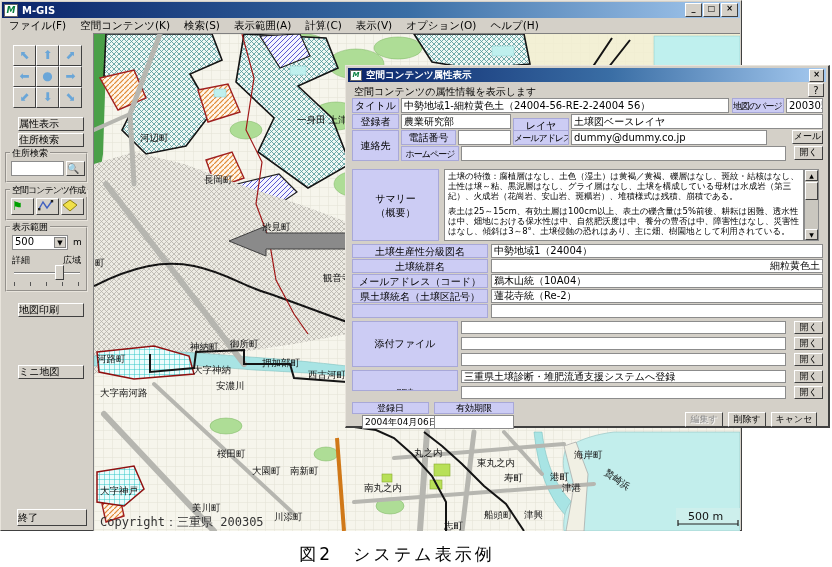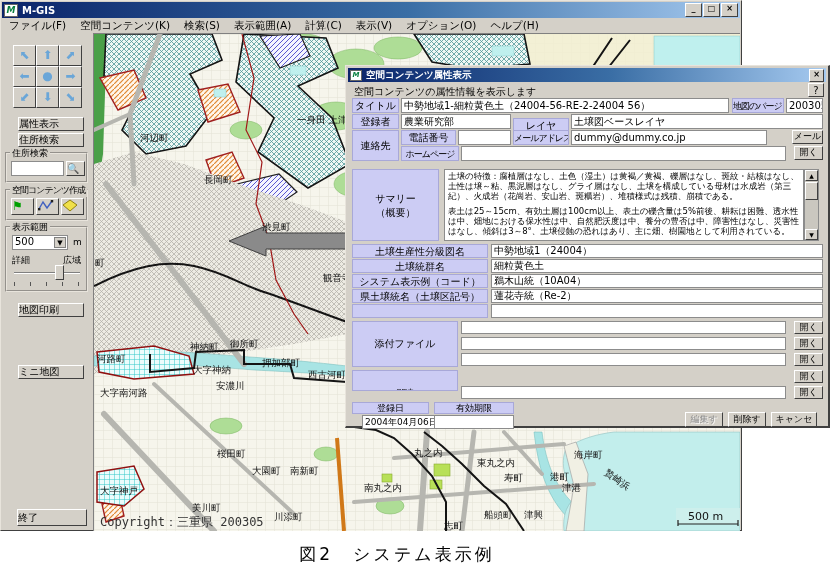--- a/index.html
+++ b/index.html
@@ -364,40 +364,41 @@
     </div>
     <div class="sbar abs" style="left:458px;top:103px;width:15px;height:72px;">
       <div class="dbtn sb-btn" style="top:0;">▲</div>
       <div class="dbtn abs" style="left:0;right:0;top:12px;height:18px;"></div>
       <div class="dbtn sb-btn" style="bottom:0;">▼</div>
     </div>
 
     <div class="lav abs" style="left:6px;top:178px;width:136px;height:14px;line-height:13px;">土壌生産性分級図名</div>
     <div class="fld abs" style="left:145px;top:178px;width:332px;height:14px;line-height:12px;">中勢地域1（24004）</div>
     <div class="lav abs" style="left:6px;top:193px;width:136px;height:14px;line-height:13px;">土壌統群名</div>
-    <div class="fld abs" style="left:145px;top:193px;width:332px;height:14px;line-height:12px;">細粒黄色土</div>
-    <div class="lav abs" style="left:6px;top:208px;width:136px;height:14px;line-height:13px;">システム表示例（コード）</div>
+    <div class="fld abs" style="left:145px;top:193px;width:332px;height:14px;line-height:12px;text-align:right;">細粒黄色土</div>
+    <div class="lav abs" style="left:6px;top:208px;width:136px;height:14px;line-height:13px;">メールアドレス（コード）</div>
     <div class="fld abs" style="left:145px;top:208px;width:332px;height:14px;line-height:12px;">鵜木山統（10A04）</div>
     <div class="lav abs" style="left:6px;top:223px;width:136px;height:14px;line-height:13px;">県土壌統名（土壌区記号）</div>
     <div class="fld abs" style="left:145px;top:223px;width:332px;height:14px;line-height:12px;">蓮花寺統（Re-2）</div>
     <div class="lav abs" style="left:6px;top:238px;width:136px;height:14px;"></div>
     <div class="fld abs" style="left:145px;top:238px;width:332px;height:14px;"></div>
 
     <div class="lav abs" style="left:6px;top:255px;width:106px;height:46px;line-height:44px;">添付ファイル</div>
     <div class="fld abs" style="left:115px;top:255px;width:325px;height:13px;"></div>
     <div class="dbtn abs" style="left:448px;top:255px;width:29px;height:13px;">開く</div>
     <div class="fld abs" style="left:115px;top:271px;width:325px;height:13px;"></div>
     <div class="dbtn abs" style="left:448px;top:271px;width:29px;height:13px;">開く</div>
     <div class="fld abs" style="left:115px;top:287px;width:325px;height:13px;"></div>
     <div class="dbtn abs" style="left:448px;top:287px;width:29px;height:13px;">開く</div>
 
     <div class="lav abs sm" style="left:6px;top:304px;width:106px;height:21px;padding-top:16px;">
       <div>関連</div>
       <div>ホームページ</div>
     </div>
+    <div class="fld abs" style="left:115px;top:304px;width:325px;height:13px;line-height:11px;">三重県土壌診断・堆肥流通支援システムへ登録</div>
     <div class="dbtn abs" style="left:448px;top:304px;width:29px;height:13px;">開く</div>
     <div class="fld abs" style="left:115px;top:320px;width:325px;height:13px;"></div>
     <div class="dbtn abs" style="left:448px;top:320px;width:29px;height:13px;">開く</div>
 
     <div class="lav abs" style="left:6px;top:336px;width:77px;height:12px;line-height:11px;font-size:9px;">登録日</div>
     <div class="lav abs" style="left:88px;top:336px;width:80px;height:12px;line-height:11px;font-size:9px;">有効期限</div>
     <div class="fld abs" style="left:16px;top:349px;width:77px;height:14px;text-align:center;line-height:12px;font-size:9px;">2004年04月06日</div>
     <div class="fld abs" style="left:88px;top:349px;width:80px;height:14px;"></div>
 
     <div class="dbtn disabled abs" style="left:339px;top:346px;width:38px;height:15px;line-height:13px;">編集する</div>

